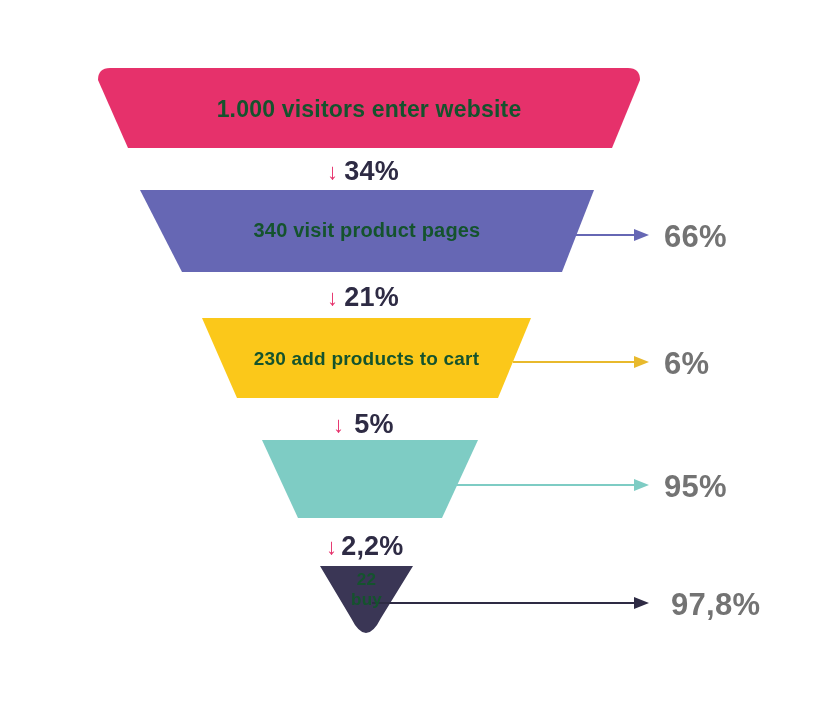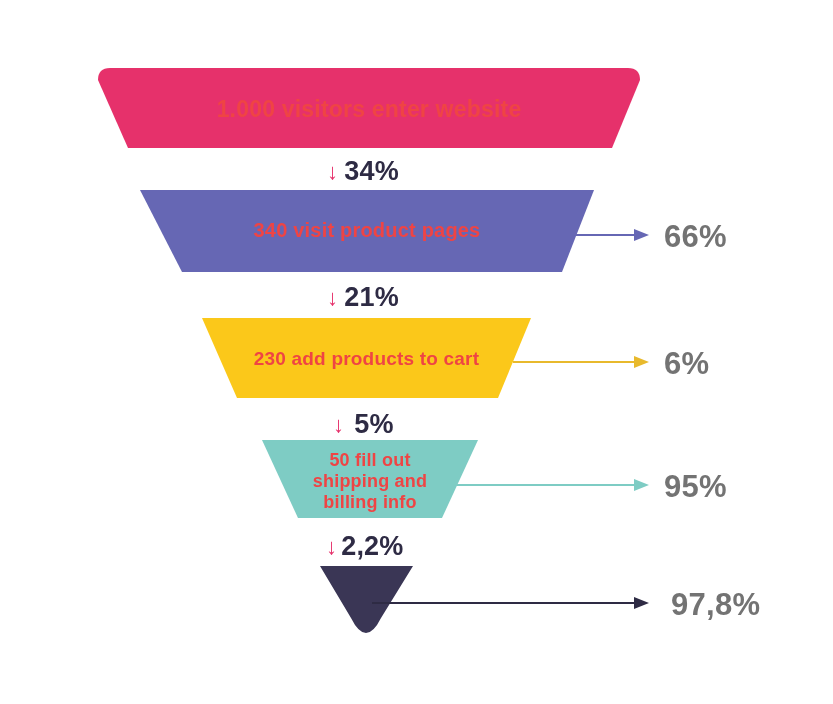--- a/index.html
+++ b/index.html
@@ -19,21 +19,21 @@
   }
   #funnel-svg {
     position: absolute;
     left: 0;
     top: 0;
     width: 833px;
     height: 704px;
   }
   .stage-label {
     position: absolute;
-    color: #ef4444;
+    color: #14532d;
     font-weight: 700;
     text-align: center;
     line-height: 1.18;
     letter-spacing: 0.2px;
     white-space: pre-line;
     pointer-events: none;
   }
   .drop-label {
     position: absolute;
     color: #2E2B44;
@@ -95,24 +95,23 @@
       <polygon points="649,603 634,597 634,609" fill="#2E2B44"></polygon>
     </g>
   </svg>
 
   <div class="stage-label" style="left:98px; top:96px; width:542px; font-size:23px;">1.000 visitors enter website</div>
 
   <div class="stage-label" style="left:140px; top:219px; width:454px; font-size:20px;">340 visit product pages</div>
 
   <div class="stage-label" style="left:202px; top:348px; width:329px; font-size:19px;">230 add products to cart</div>
 
-  <div class="stage-label" style="left:262px; top:450px; width:216px; font-size:18px;">50 fill out
-shipping and
-billing info</div>
 
+  <div class="stage-label" style="left:320px; top:570px; width:93px; font-size:17px;">22
+buy</div>
 
   <div class="drop-label" style="left:327px; top:156px;">
     <span class="drop-arrow-glyph" style="color:#E6316B; font-size:22px;">↓</span>
     <span>34%</span>
   </div>
 
   <div class="drop-label" style="left:327px; top:282px;">
     <span class="drop-arrow-glyph" style="color:#E6316B; font-size:22px;">↓</span>
     <span>21%</span>
   </div>

